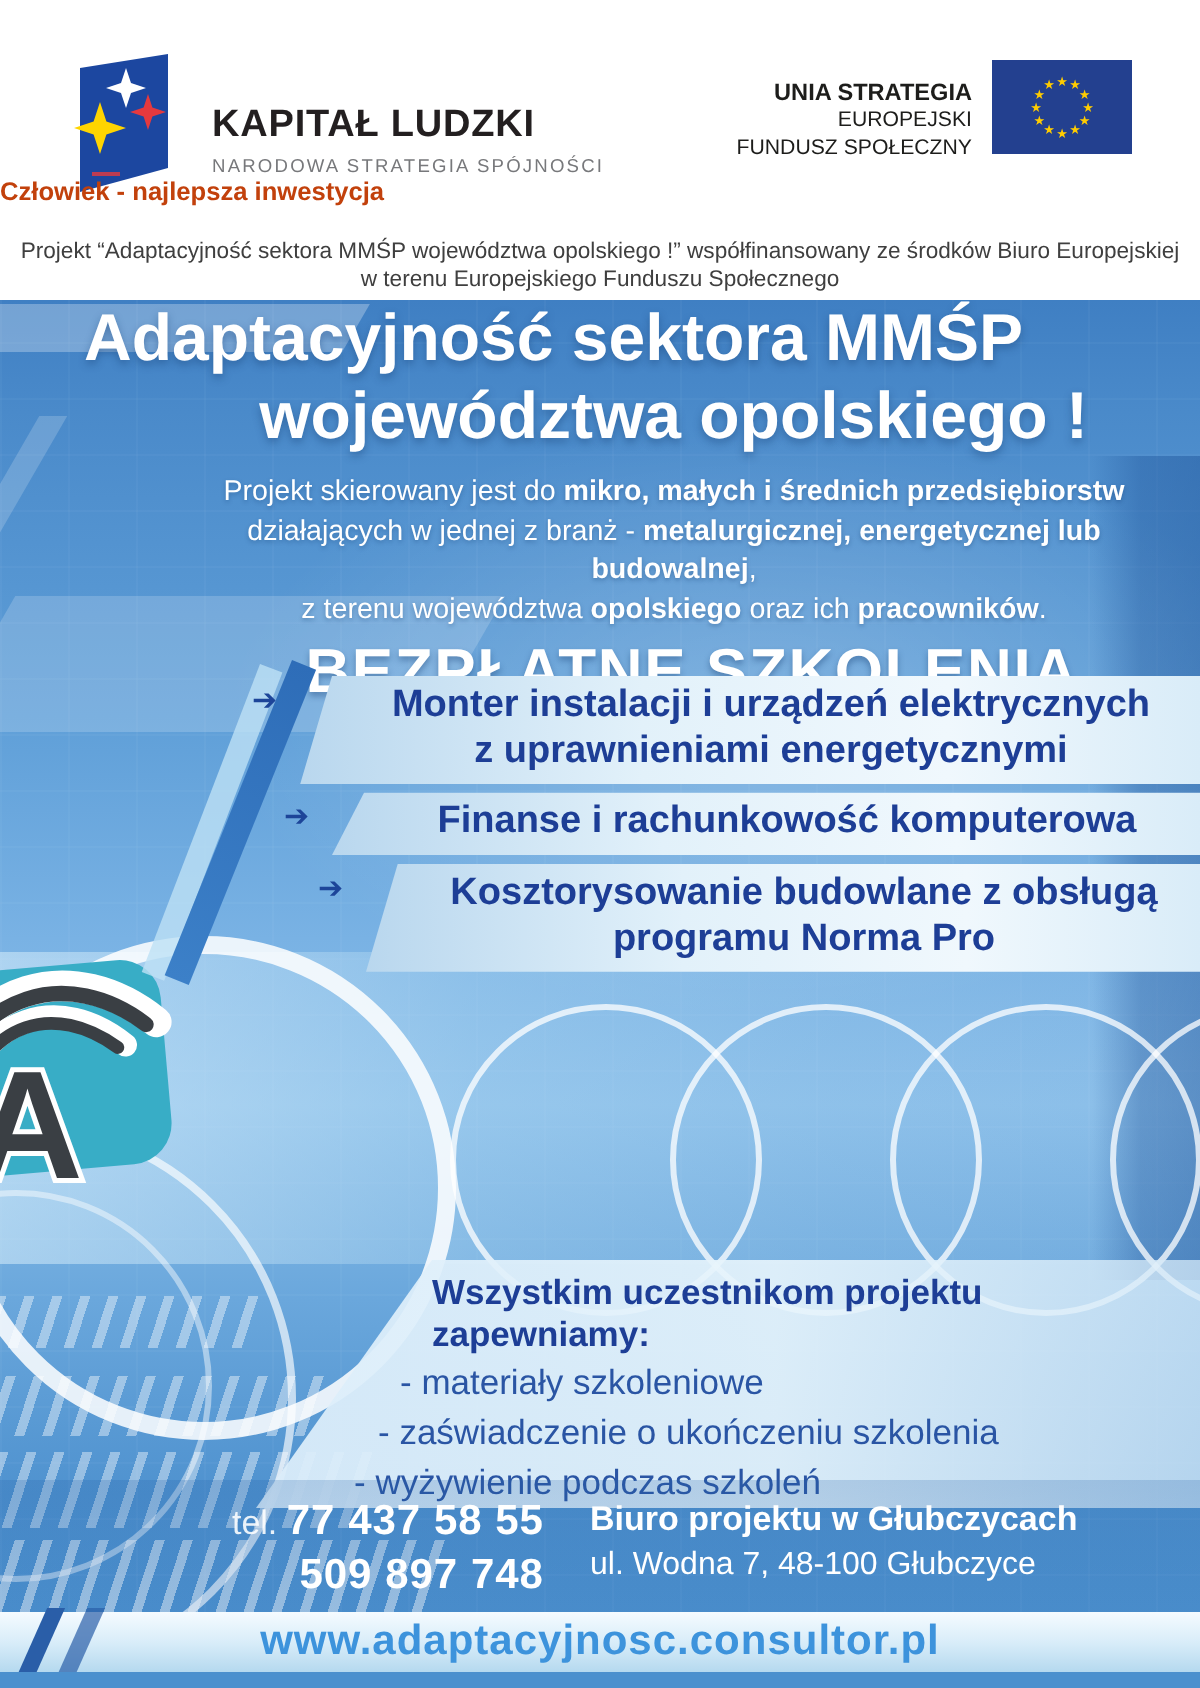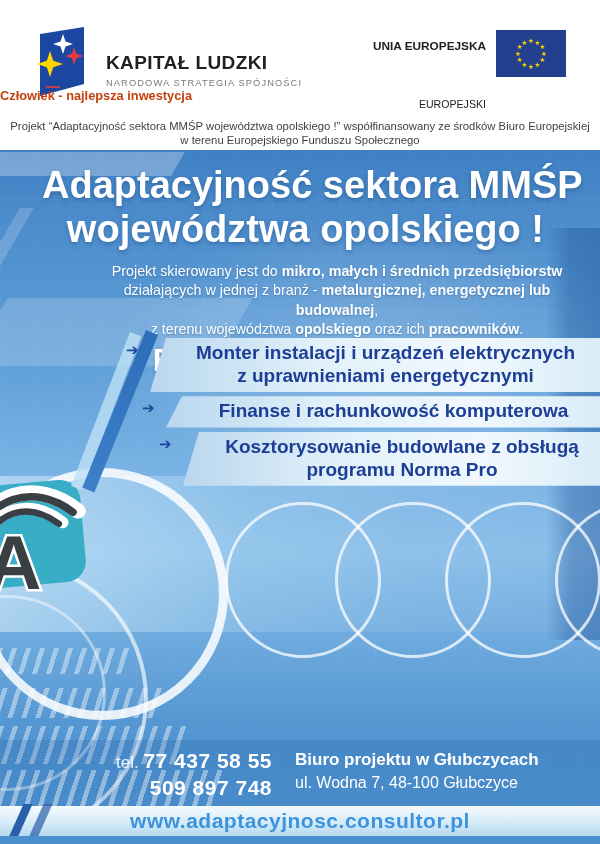--- a/index.html
+++ b/index.html
@@ -7,21 +7,21 @@
         font-family:"Liberation Sans", sans-serif;background:#fff;}
   
   .header{position:absolute;top:0;left:0;right:0;height:150px;background:#fff;}
   .kl-logo{position:absolute;left:34px;top:24px;display:flex;align-items:flex-start;}
   .kl-text{margin-left:14px;padding-top:28px;}
   .kl-title{font-size:19px;font-weight:bold;color:#231f20;letter-spacing:.4px;}
   .kl-sub{font-size:9.3px;color:#77787b;letter-spacing:1.1px;margin-top:4px;}
   .eu-block{position:absolute;right:34px;top:30px;display:flex;align-items:flex-start;}
   .eu-text{text-align:right;margin-right:10px;padding-top:9px;color:#1d1d1b;line-height:1.3;}
   .eu-l1{font-size:11.8px;font-weight:bold;}
-  .eu-l2,.eu-l3{font-size:10.6px;margin-top:44px;}
+  .eu-l2,.eu-l3{font-size:10.6px;}
   .motto{position:absolute;top:88px;width:100%;font-weight:bold;
          font-size:12.8px;color:#c2410c;}
   .cofinance{position:absolute;top:120px;width:100%;text-align:center;font-size:11.3px;
              color:#3f3f3f;line-height:1.22;}
   
   .poster{position:absolute;top:150px;left:0;right:0;bottom:0;overflow:hidden;
     background:linear-gradient(180deg,#3f7fc3 0%,#4a8aca 8%,#5f9fd8 30%,#79b2e4 46%,
                #8cc0ea 58%,#6aa7dc 72%,#4f92cf 86%,#4b90ce 100%);}
   .texture{position:absolute;inset:0;opacity:.6;background-image:
     repeating-linear-gradient(0deg,rgba(255,255,255,.05) 0 1px,transparent 1px 28px),
@@ -39,21 +39,21 @@
   .ring-big{left:-24px;top:318px;width:234px;height:234px;border:9px solid rgba(255,255,255,.85);}
   .circ{width:150px;height:150px;border:3px solid rgba(255,255,255,.75);top:352px;}
   .hatch{position:absolute;transform:skewX(-18deg);opacity:.55;background:
     repeating-linear-gradient(90deg,rgba(255,255,255,.75) 0 5px,rgba(255,255,255,0) 5px 14px);}
   .arc1{position:absolute;left:-130px;top:410px;width:270px;height:270px;border-radius:50%;
         border:4px solid rgba(255,255,255,.65);}
   .arc2{position:absolute;left:-90px;top:445px;width:190px;height:190px;border-radius:50%;
         border:3px solid rgba(255,255,255,.45);}
   .alogo{position:absolute;left:-44px;top:320px;width:138px;height:128px;}
   
-  .title{position:relative;margin-top:13px;color:#fff;font-weight:bold;font-size:38px;
+  .title{position:relative;margin-top:0;color:#fff;font-weight:bold;font-size:33px;
          line-height:1.17;text-shadow:0 2px 4px rgba(18,58,110,.4);}
   .title-l1{padding-left:42px;}
   .title-l2{text-align:right;padding-right:56px;}
   .intro{position:relative;margin-top:10px;padding:0 16px 0 90px;text-align:center;color:#fff;
          font-size:14.3px;line-height:1.36;text-shadow:0 1px 2px rgba(18,58,110,.35);}
   .intro .b{font-weight:bold;}
   .free{position:relative;margin-top:3px;padding-left:92px;text-align:center;font-size:31px;
         font-weight:bold;color:#fff;letter-spacing:.8px;text-shadow:0 2px 3px rgba(18,58,110,.4);}
   
   .courses{position:absolute;top:188px;left:0;right:0;}
@@ -118,21 +118,21 @@
         </svg>
       </span>
       <span class="kl-text">
         <div class="kl-title">KAPITAŁ LUDZKI</div>
         <div class="kl-sub">NARODOWA STRATEGIA SPÓJNOŚCI</div>
       </span>
     </div>
 
     <div class="eu-block">
       <div class="eu-text">
-        <div class="eu-l1">UNIA EUROPEJSKA</div>
+        <div class="eu-l1">UNIA STRATEGIA</div>
         <div class="eu-l2">EUROPEJSKI</div>
         <div class="eu-l3">FUNDUSZ SPOŁECZNY</div>
       </div>
       <span>
         <svg width="70" height="47" viewBox="0 0 70 47">
           <rect x="0" y="0" width="70" height="47" fill="#23408f"></rect>
           <g class="stars" font-family="DejaVu Sans, sans-serif">
               <text x="35.0" y="12.8" text-anchor="middle" font-size="6.5" fill="#ffcc00">★</text>
               <text x="41.5" y="14.5" text-anchor="middle" font-size="6.5" fill="#ffcc00">★</text>
               <text x="46.3" y="19.3" text-anchor="middle" font-size="6.5" fill="#ffcc00">★</text>
@@ -217,20 +217,29 @@
   </div>
 
   <div class="course-row row2">
     <span class="course-arrow">➔</span>
     <div class="course-band">
       <span class="course-text">Kosztorysowanie budowlane z obsługą<br>programu Norma Pro</span>
     </div>
   </div>
 </div>
 
+    <div class="benefits">
+      <div class="benefits-heading">Wszystkim uczestnikom projektu zapewniamy:</div>
+      <div class="benefits-items">
+          <div class="benefit-item i0">- materiały szkoleniowe</div>
+          <div class="benefit-item i1">- zaświadczenie o ukończeniu szkolenia</div>
+          <div class="benefit-item i2">- wyżywienie podczas szkoleń</div>
+          <div class="benefit-item i3">- zwrot kosztów dojazdu</div>
+        </div>
+    </div>
 
     <div class="contactband"></div>
     <div class="contact">
       <div class="tel-block">
         <div>
           <span class="tel-label">tel. </span><span class="tel-num">77 437 58 55</span>
         </div>
         <div class="tel-line2">
           <span class="tel-num">509 897 748</span>
         </div>

